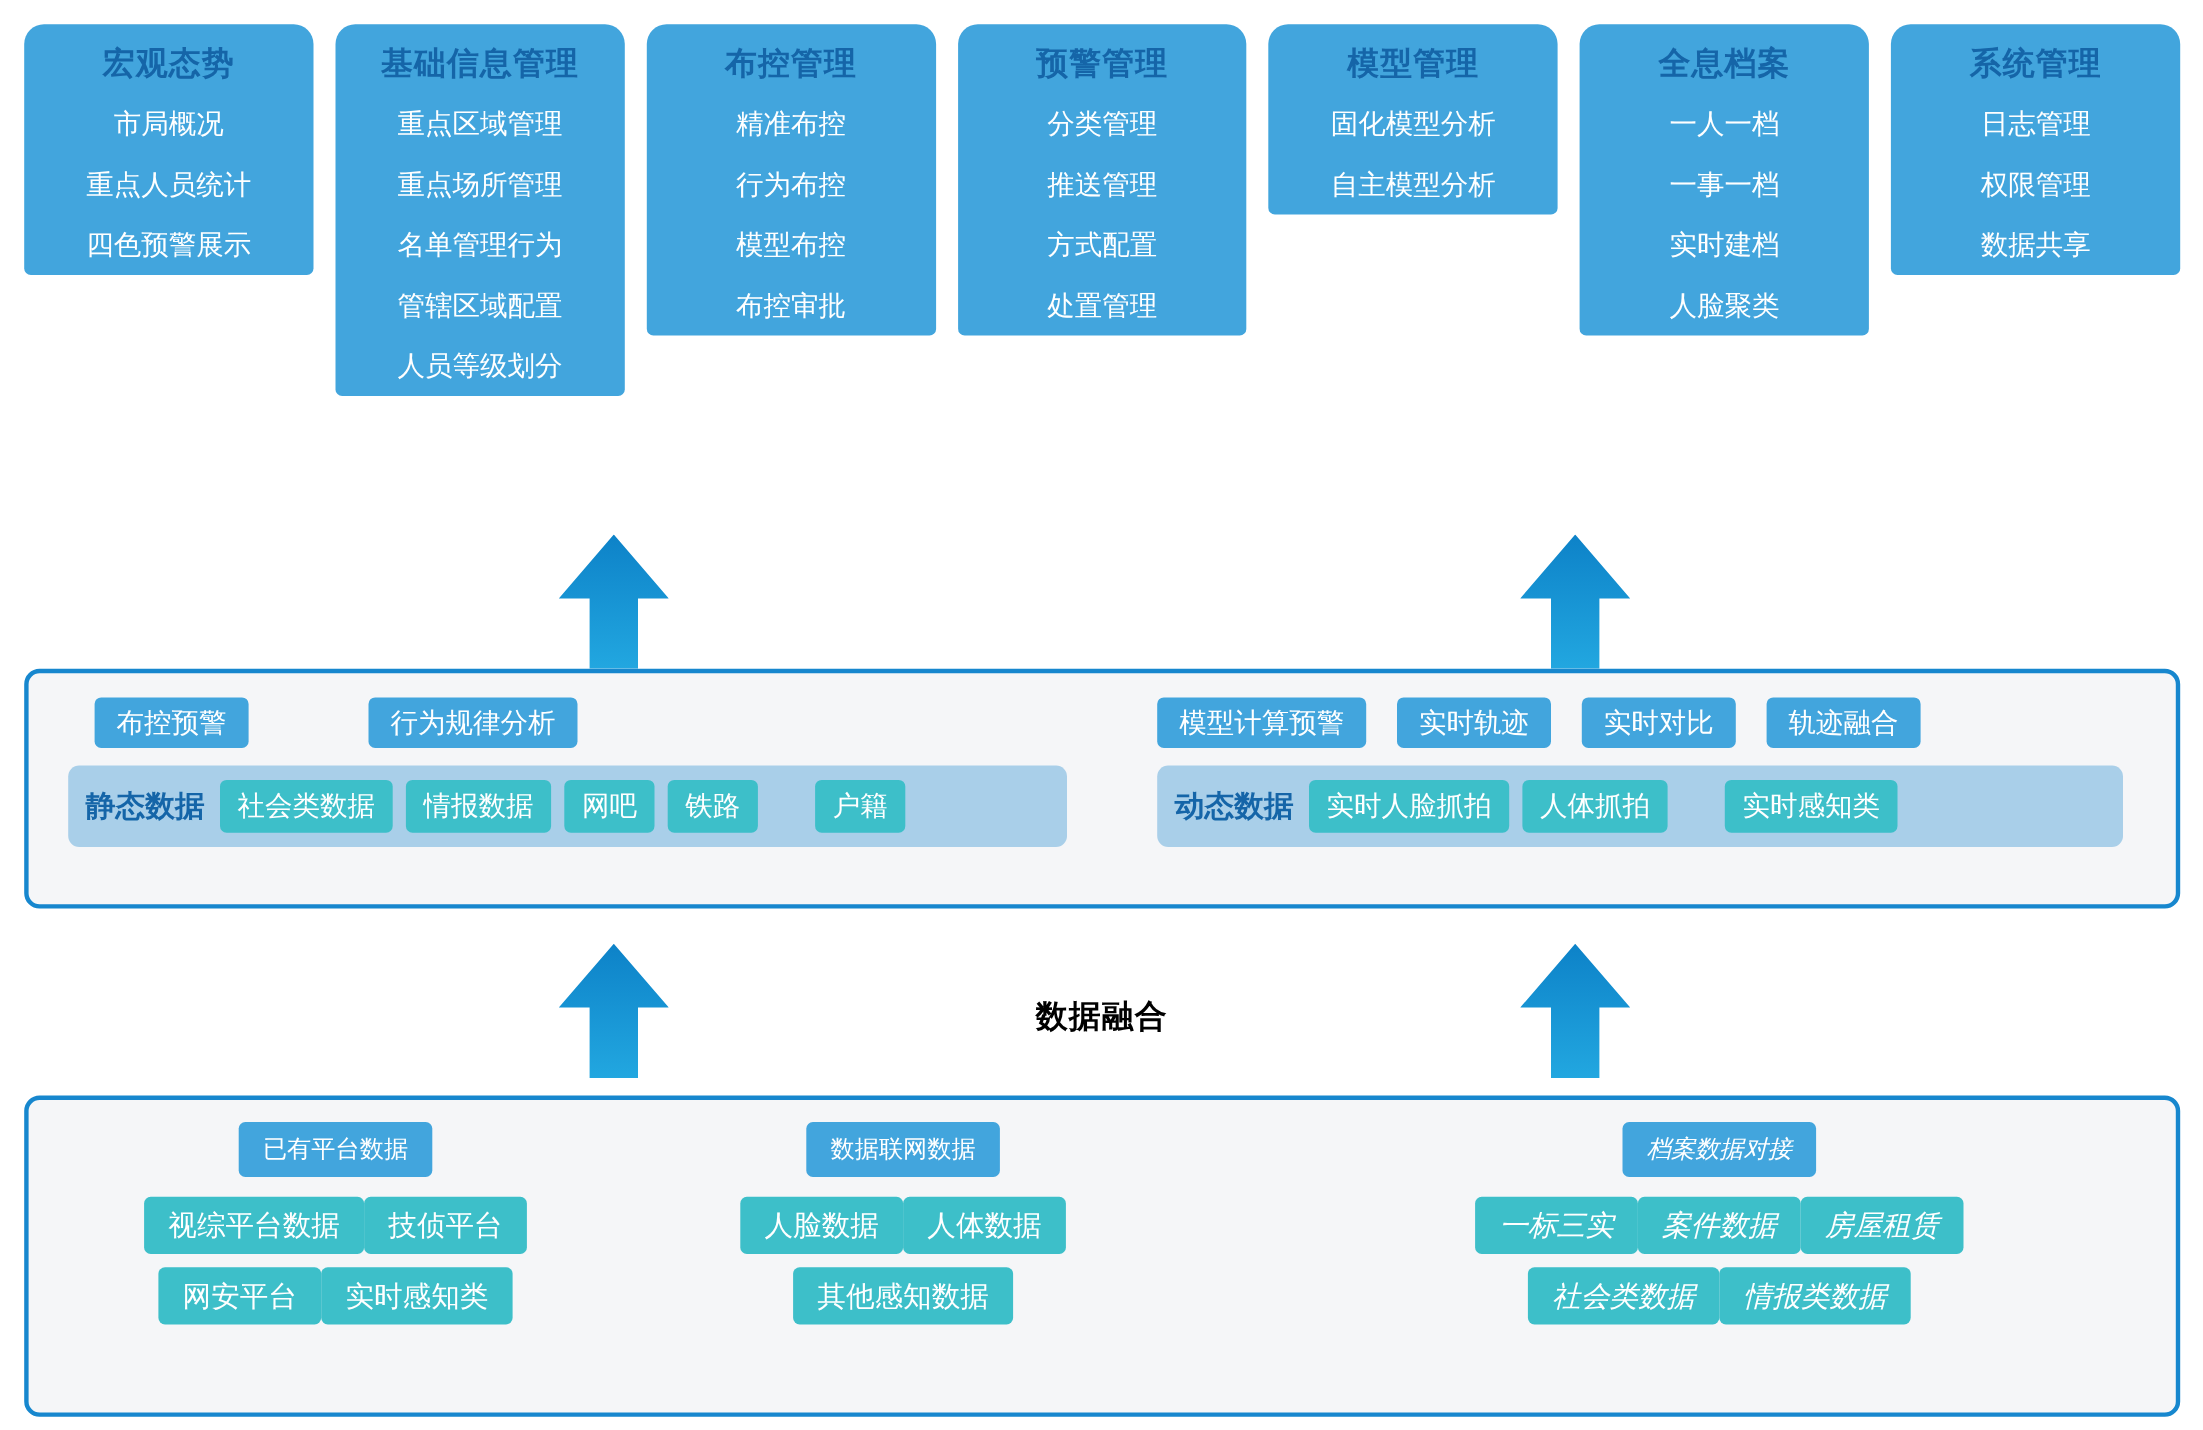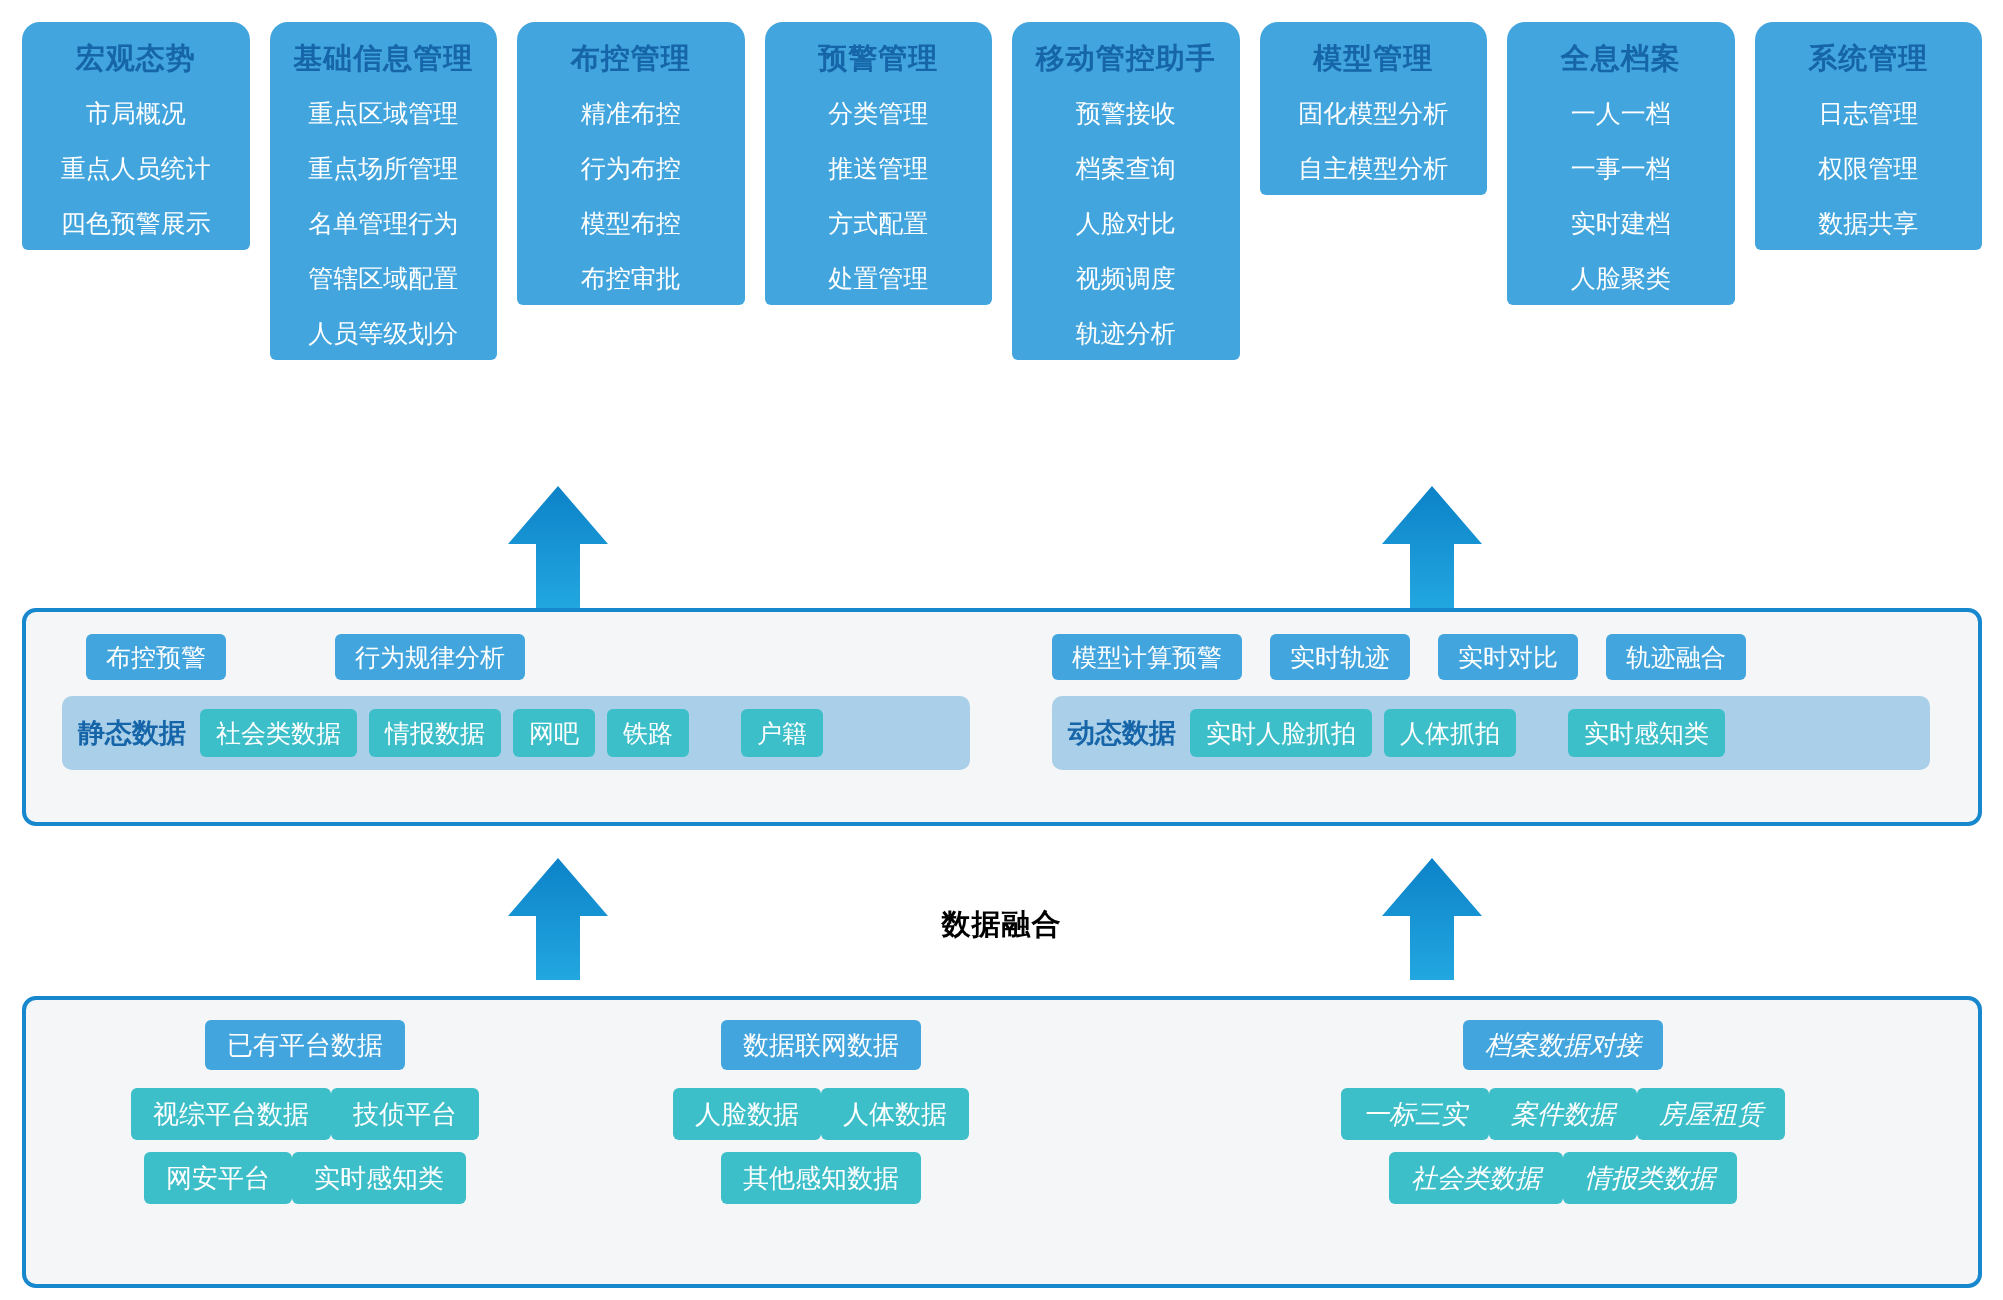--- a/index.html
+++ b/index.html
@@ -165,21 +165,21 @@
     height: 100%;
   }
   #src-group-0 { left: 14px;   width: 530px; }
   #src-group-1 { left: 560px;  width: 470px; }
   #src-group-2 { left: 1092px; width: 890px; font-style: italic; }
 
   .src-head {
     background: #42a5dd;
     color: #ffffff;
     border-radius: 6px;
-    font-size: 26px;
+    font-size: 22px;
     height: 50px;
     line-height: 50px;
     padding: 0 22px;
     white-space: nowrap;
     display: inline-block;
     margin-top: 20px;
     box-sizing: border-box;
   }
   .head-wrap { text-align: center; }
   .src-rows { margin-top: 18px; }
@@ -224,28 +224,20 @@
       <div class="module-item">行为布控</div>
       <div class="module-item">模型布控</div>
       <div class="module-item">布控审批</div>
     </div>
     <div class="module-col">
       <div class="module-title">预警管理</div>
       <div class="module-item">分类管理</div>
       <div class="module-item">推送管理</div>
       <div class="module-item">方式配置</div>
       <div class="module-item">处置管理</div>
-    </div>
-    <div class="module-col">
-      <div class="module-title">移动管控助手</div>
-      <div class="module-item">预警接收</div>
-      <div class="module-item">档案查询</div>
-      <div class="module-item">人脸对比</div>
-      <div class="module-item">视频调度</div>
-      <div class="module-item">轨迹分析</div>
     </div>
     <div class="module-col">
       <div class="module-title">模型管理</div>
       <div class="module-item">固化模型分析</div>
       <div class="module-item">自主模型分析</div>
     </div>
     <div class="module-col">
       <div class="module-title">全息档案</div>
       <div class="module-item">一人一档</div>
       <div class="module-item">一事一档</div>

